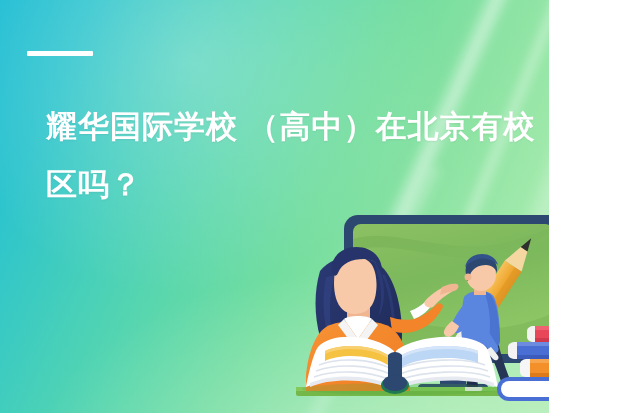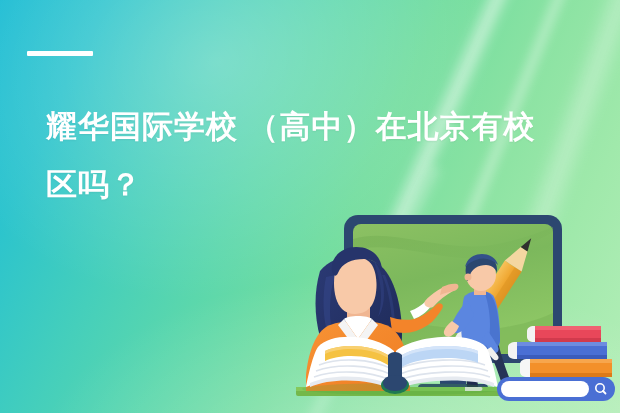--- a/index.html
+++ b/index.html
@@ -2,21 +2,21 @@
 <html><head>
 <meta charset="utf-8">
 <style>
   html, body {
     margin: 0;
     padding: 0;
     background: #ffffff;
   }
   #card {
     position: relative;
-    width: 620px;
+    width: 549px;
     height: 413px;
     overflow: hidden;
     font-family: "Liberation Sans", "DejaVu Sans", sans-serif;
   }
 
   
   .bg-base {
     position: absolute;
     inset: 0;
     background: linear-gradient(115deg,

